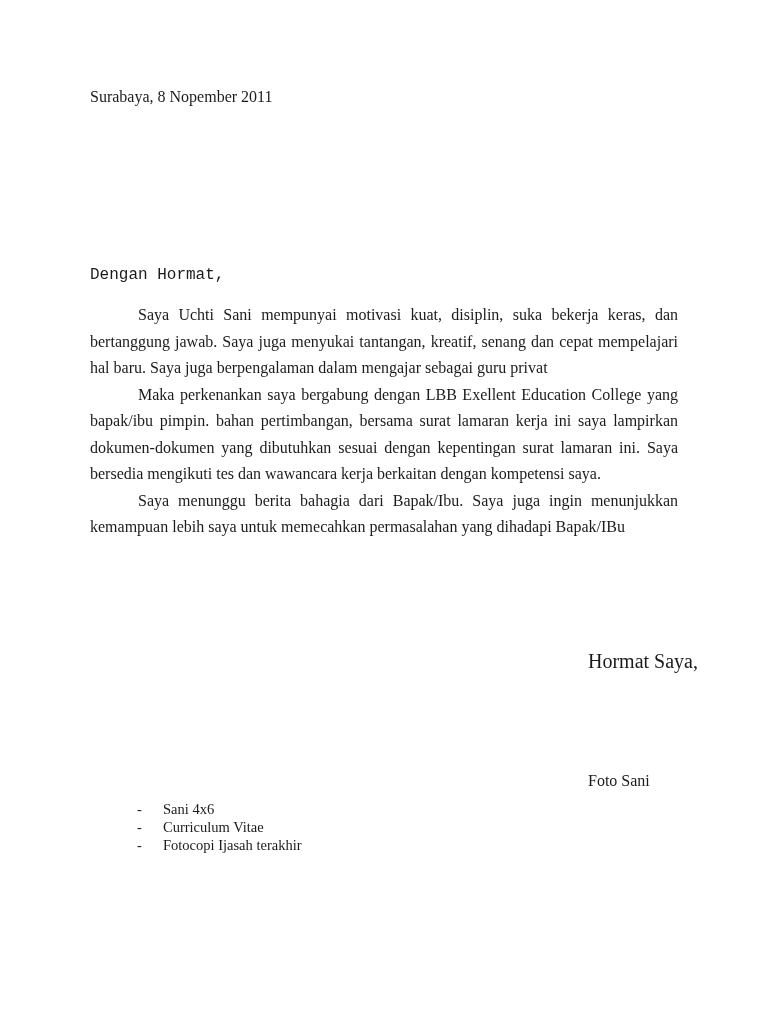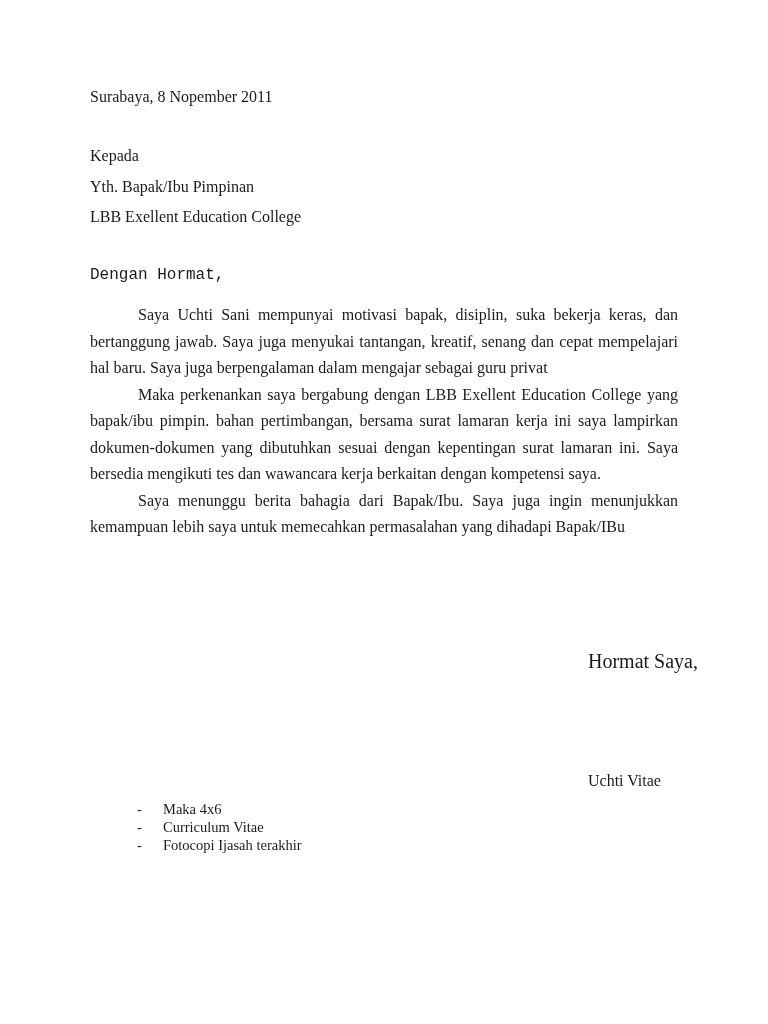--- a/index.html
+++ b/index.html
@@ -92,42 +92,37 @@
     flex: 0 0 26px;
   }
 </style>
 </head>
 <body>
 
 <div class="page">
 
   <div class="date-line">Surabaya, 8 Nopember 2011</div>
 
-  <div class="recipient">
-    <div>Kepada</div>
-    <div>Yth. Bapak/Ibu Pimpinan</div>
-    <div>LBB Exellent Education College</div>
-  </div>
 
   <div class="salutation">Dengan Hormat,</div>
 
   <div class="body-text">
-    <p>Saya Uchti Sani mempunyai motivasi bapak, disiplin, suka bekerja keras, dan bertanggung jawab. Saya juga menyukai tantangan, kreatif, senang dan cepat mempelajari hal baru. Saya juga berpengalaman dalam mengajar sebagai guru privat</p>
+    <p>Saya Uchti Sani mempunyai motivasi kuat, disiplin, suka bekerja keras, dan bertanggung jawab. Saya juga menyukai tantangan, kreatif, senang dan cepat mempelajari hal baru. Saya juga berpengalaman dalam mengajar sebagai guru privat</p>
     <p>Maka perkenankan saya bergabung dengan LBB Exellent Education College yang bapak/ibu pimpin. bahan pertimbangan, bersama surat lamaran kerja ini saya lampirkan dokumen-dokumen yang dibutuhkan sesuai dengan kepentingan surat lamaran ini. Saya bersedia mengikuti tes dan wawancara kerja berkaitan dengan kompetensi saya.</p>
     <p>Saya menunggu berita bahagia dari Bapak/Ibu. Saya juga ingin menunjukkan kemampuan lebih saya untuk memecahkan permasalahan yang dihadapi Bapak/IBu</p>
   </div>
 
   <div class="closing">Hormat Saya,</div>
 
-  <div class="signature-name">Uchti Vitae</div>
+  <div class="signature-name">Foto Sani</div>
 
   <div class="attachments">
     <div class="attachment-item">
       <span class="dash">-</span>
-      <span>Maka 4x6</span>
+      <span>Sani 4x6</span>
     </div>
     <div class="attachment-item">
       <span class="dash">-</span>
       <span>Curriculum Vitae</span>
     </div>
     <div class="attachment-item">
       <span class="dash">-</span>
       <span>Fotocopi Ijasah terakhir</span>
     </div>
   </div>

